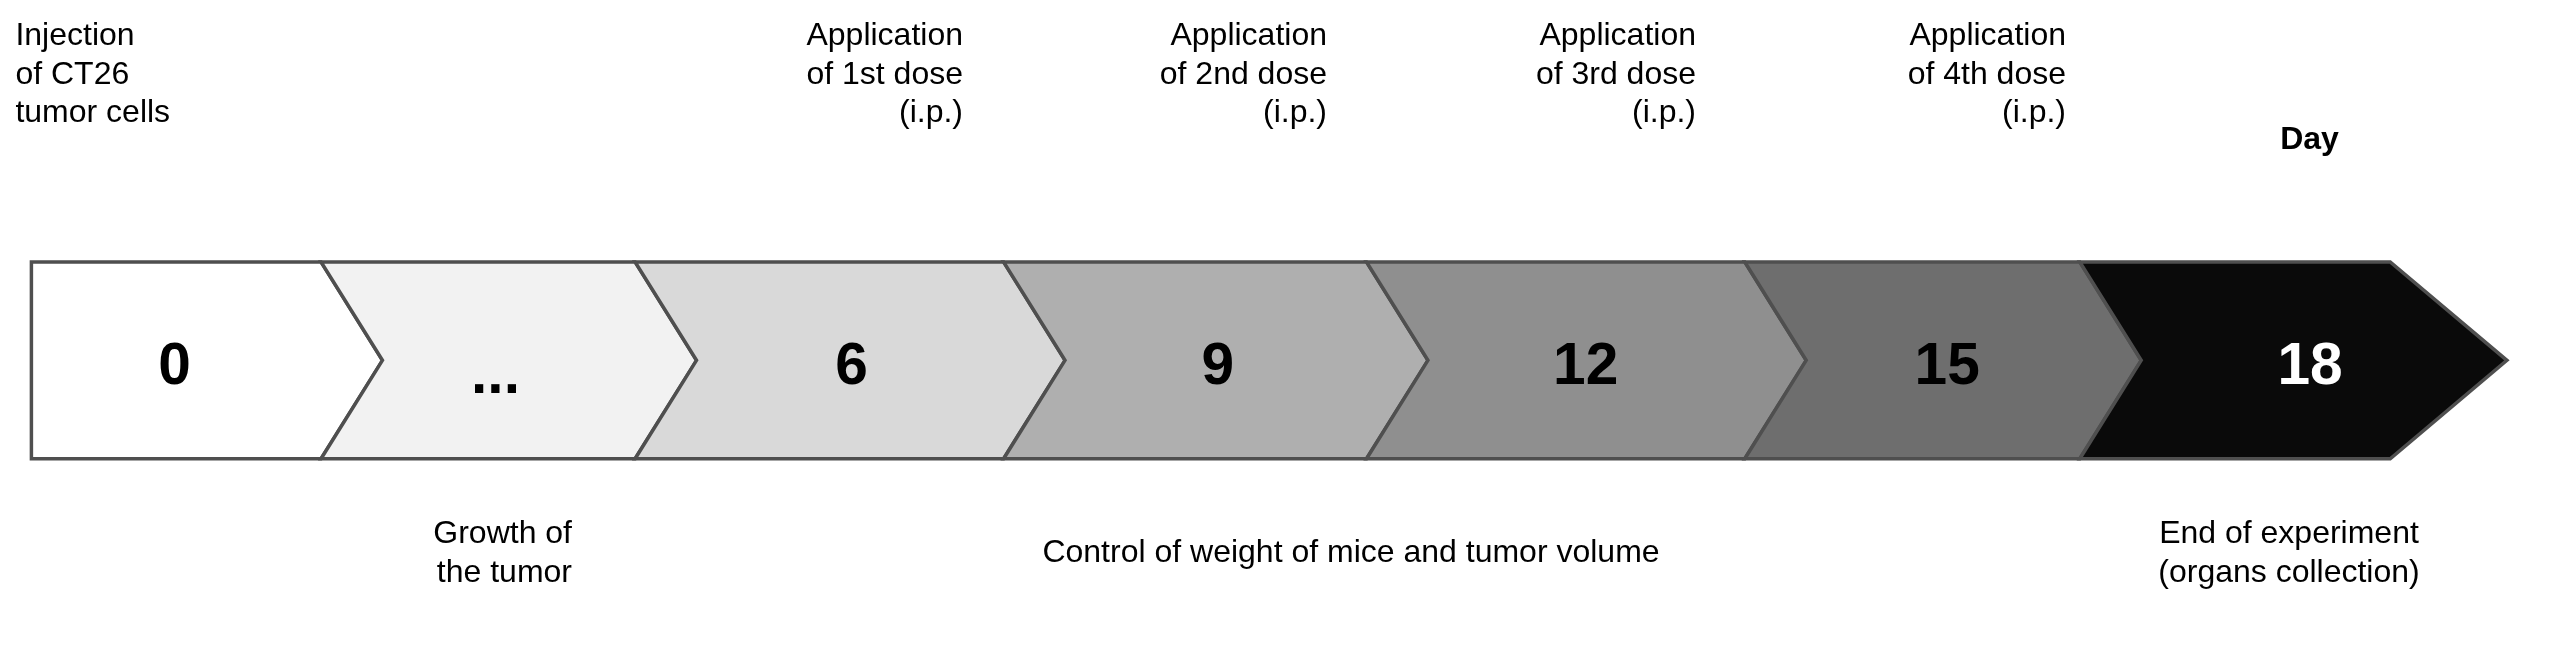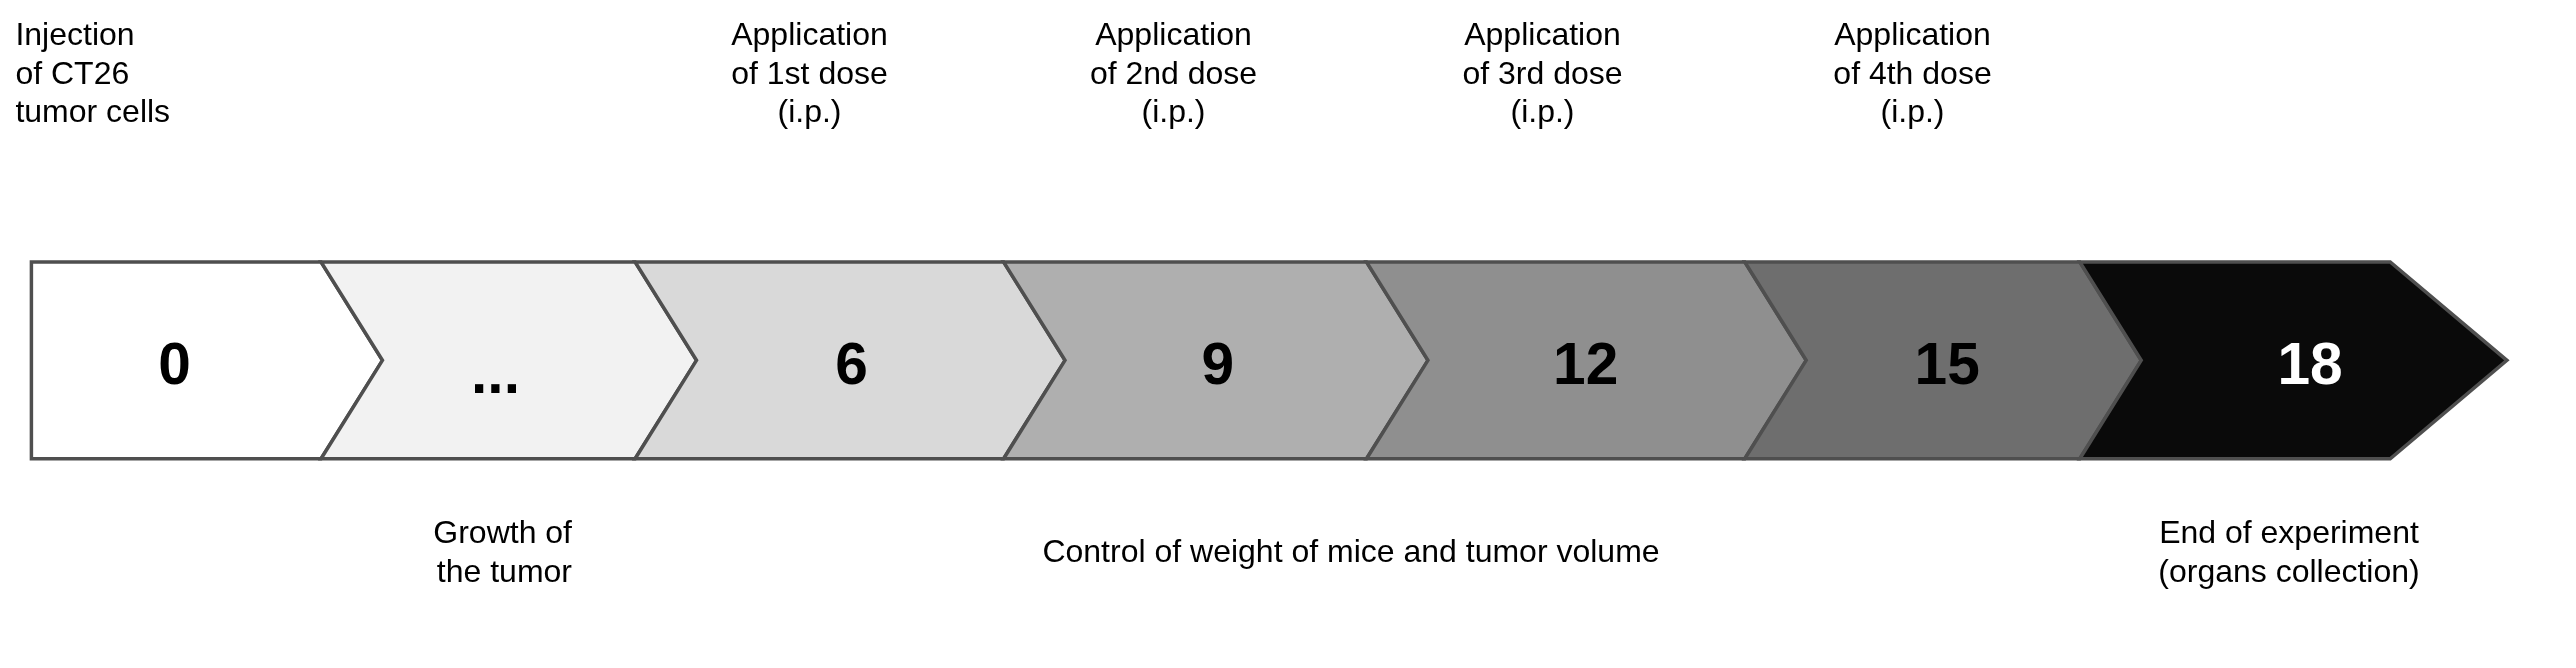--- a/index.html
+++ b/index.html
@@ -25,21 +25,21 @@
   
   .top-label {
     position: absolute;
     color: #000000;
     font-size: 32px;
     line-height: 1.20;
     white-space: pre-line;
     font-weight: 400;
   }
   .top-label.left-align { text-align: left; }
-  .top-label.center-align { text-align: center; }
+  .top-label.center-align { text-align: right; }
 
   .day-label {
     position: absolute;
     color: #000000;
     font-size: 32px;
     font-weight: bold;
     text-align: center;
     line-height: 1.2;
   }
 
@@ -95,20 +95,21 @@
 of 2nd dose
 (i.p.)</div>
       <div class="top-label center-align" style="left: 1389px; top: 15.4px; width: 307px;">Application
 of 3rd dose
 (i.p.)</div>
       <div class="top-label center-align" style="left: 1759px; top: 15.4px; width: 307px;">Application
 of 4th dose
 (i.p.)</div>
     </div>
 
+  <div class="day-label" id="day-label" style="left: 2184px; top: 119px; width: 251px;">Day</div>
 
   <svg id="timeline-svg" viewBox="0 0 3691 958">
     <g id="segments-host">
         <g>
           <polygon class="seg-shape" points="45,375 460,375 548,516 460,657 45,657" fill="#ffffff" stroke="#4f4f4f"></polygon>
           <text class="seg-text dark" x="250" y="520">0</text>
         </g>
         <g>
           <polygon class="seg-shape" points="460,375 910,375 998,516 910,657 460,657 548,516" fill="#f2f2f2" stroke="#4f4f4f"></polygon>
           <text class="seg-text dark" x="710" y="534" font-size="90">...</text>

